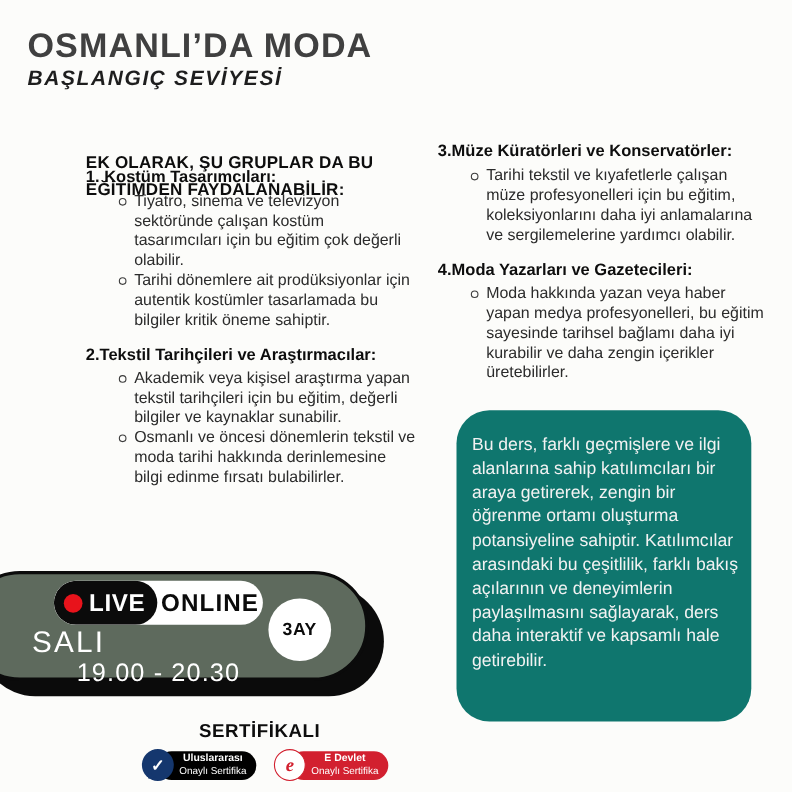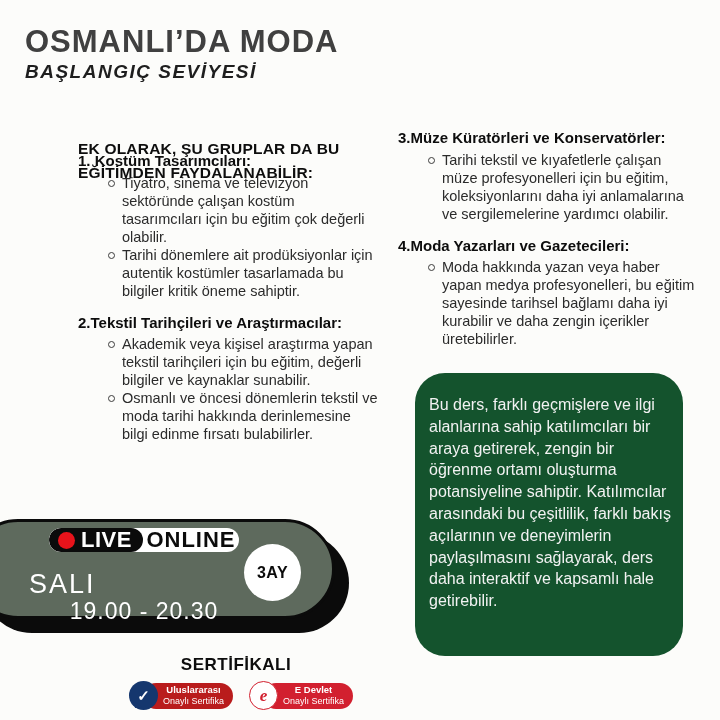--- a/index.html
+++ b/index.html
@@ -52,38 +52,38 @@
     position:absolute; left:-14px; top:6px;
     width:5px; height:5px;
     border:1.5px solid #3c3c3c; border-radius:50%;
     background:transparent;
   }
 
   
   .note-box {
     position:absolute; left:415px; top:373px;
     width:268px; height:283px;
-    background:#14532d; border-radius:30px;
+    background:#0f766e; border-radius:30px;
     padding:21px 12px 18px 14px;
     color:#f2f2f2;
     font-size:16px; line-height:21.8px;
   }
 
   
   .schedule {
     position:absolute; left:-32px; top:519px;
     width:367px; height:100px;
     background:#5e6a5d;
     border:3px solid #0b0b0b;
     border-radius:70px;
     box-shadow:14px 14px 0 #0b0b0b;
   }
   .live-pill {
     position:absolute; left:78px; top:6px;
-    width:190px; height:24px;
+    width:190px; height:40px;
     background:#ffffff; border-radius:24px;
     display:flex; align-items:stretch; overflow:hidden;
   }
   .live-part {
     background:#0b0b0b; border-radius:24px;
     display:flex; align-items:center; gap:6px;
     padding:0 11px 0 9px;
   }
   .live-dot {
     width:17px; height:17px; border-radius:50%;
@@ -142,21 +142,21 @@
     background:#ffffff; border:1.5px solid #d2202f;
     color:#d2202f; font-family:"Liberation Serif", serif;
     font-style:italic; font-weight:700; font-size:17px;
   }
   .cbadge .pill {
     margin-left:-15px; height:26px;
     padding:2px 9px 2px 20px; border-radius:13px;
     display:flex; flex-direction:column; align-items:center; justify-content:center;
     color:#ffffff; line-height:1.2; white-space:nowrap;
   }
-  .cbadge.blue .pill { background:#b91c1c; }
+  .cbadge.blue .pill { background:#000000; }
   .cbadge.red  .pill { background:#d2202f; }
   .cbadge .t1 { font-size:9.5px; font-weight:800; }
   .cbadge .t2 { font-size:9px;  font-weight:400; }
 </style>
 </head>
 <body>
 
 <div class="title">OSMANLI’DA MODA</div>
 <div class="subtitle">BAŞLANGIÇ SEVİYESİ</div>
 <div class="intro">EK OLARAK, ŞU GRUPLAR DA BU EĞİTİMDEN FAYDALANABİLİR:</div>

